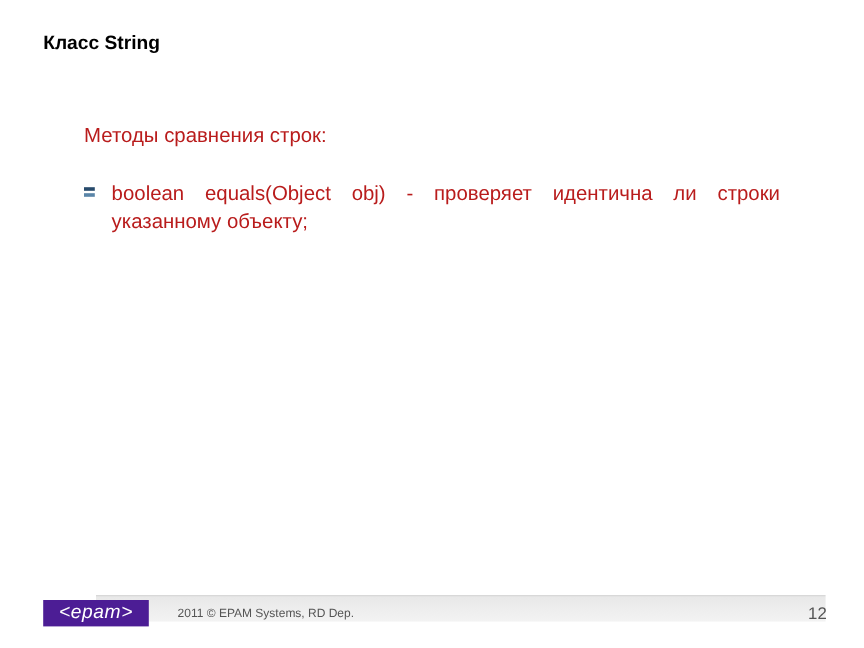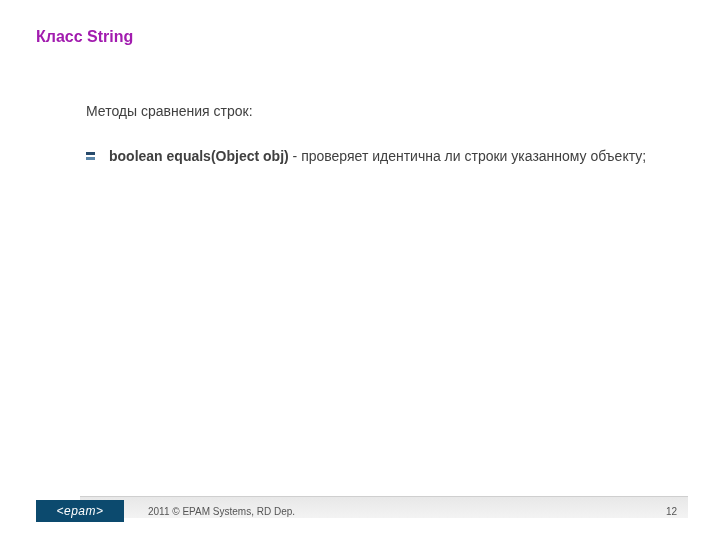--- a/index.html
+++ b/index.html
@@ -1,31 +1,31 @@
 <!DOCTYPE html>
 <html><head>
 <meta charset="utf-8">
 <style>
   * { margin: 0; padding: 0; box-sizing: border-box; }
   html, body { width: 720px; height: 540px; font-family: Arial, "Helvetica Neue", Helvetica, sans-serif; background: #ffffff; color: #333; }
   .slide { position: relative; width: 720px; height: 540px; background: #ffffff; }
-  .title { position: absolute; top: 28px; left: 36px; font-size: 16px; font-weight: bold; color: #a21caf; }
-  .content { position: absolute; top: 102px; left: 86px; right: 70px; font-size: 14px; color: #404040; line-height: 1.35; }
+  .title { position: absolute; top: 28px; left: 36px; font-size: 16px; font-weight: bold; color: #000000; }
+  .content { position: absolute; top: 102px; left: 70px; right: 70px; font-size: 17px; color: #b91c1c; line-height: 1.35; }
   .intro { margin-bottom: 26px; }
   .item { display: flex; align-items: flex-start; margin-bottom: 26px; text-align: justify; text-justify: inter-word; }
   .bullet { flex: 0 0 auto; width: 9px; height: 9px; margin-top: 5px; margin-right: 14px; position: relative; }
   .bullet::before { content: ""; position: absolute; left: 0; top: 0; width: 9px; height: 3px; background: #274a6b; }
   .bullet::after  { content: ""; position: absolute; left: 0; top: 5px; width: 9px; height: 3px; background: #5a85a8; }
   .item .txt { flex: 1 1 auto; }
-  .item b { font-weight: bold; }
+  .item b { font-weight: normal; }
   .footer { position: absolute; left: 0; right: 0; bottom: 18px; height: 26px; }
   .footer-bar { position: absolute; left: 80px; right: 32px; top: 0; height: 22px; background: linear-gradient(#e8e8e8,#f3f3f3); border-top: 1px solid #cfcfcf; }
-  .logo { position: absolute; left: 36px; bottom: 0; width: 88px; height: 22px; background: #0c4a6e; color: #fff; font-size: 12px; display: flex; align-items: center; justify-content: center; letter-spacing: 0.5px; font-style: italic; }
+  .logo { position: absolute; left: 36px; bottom: 0; width: 88px; height: 22px; background: #4c1d95; color: #fff; font-size: 16px; display: flex; align-items: center; justify-content: center; letter-spacing: 0.5px; font-style: italic; }
   .copy { position: absolute; left: 148px; bottom: 0; height: 22px; display: flex; align-items: center; font-size: 10px; color: #555; margin-top: 44px; }
-  .page { position: absolute; right: 43px; bottom: 0; height: 22px; display: flex; align-items: center; font-size: 10px; color: #555; }
+  .page { position: absolute; right: 31px; bottom: 0; height: 22px; display: flex; align-items: center; font-size: 14px; color: #555; }
 </style>
 </head>
 <body>
 
 <div class="slide">
   <div class="title">Класс String</div>
 
   <div class="content">
     <div class="intro">Методы сравнения строк:</div>
 

